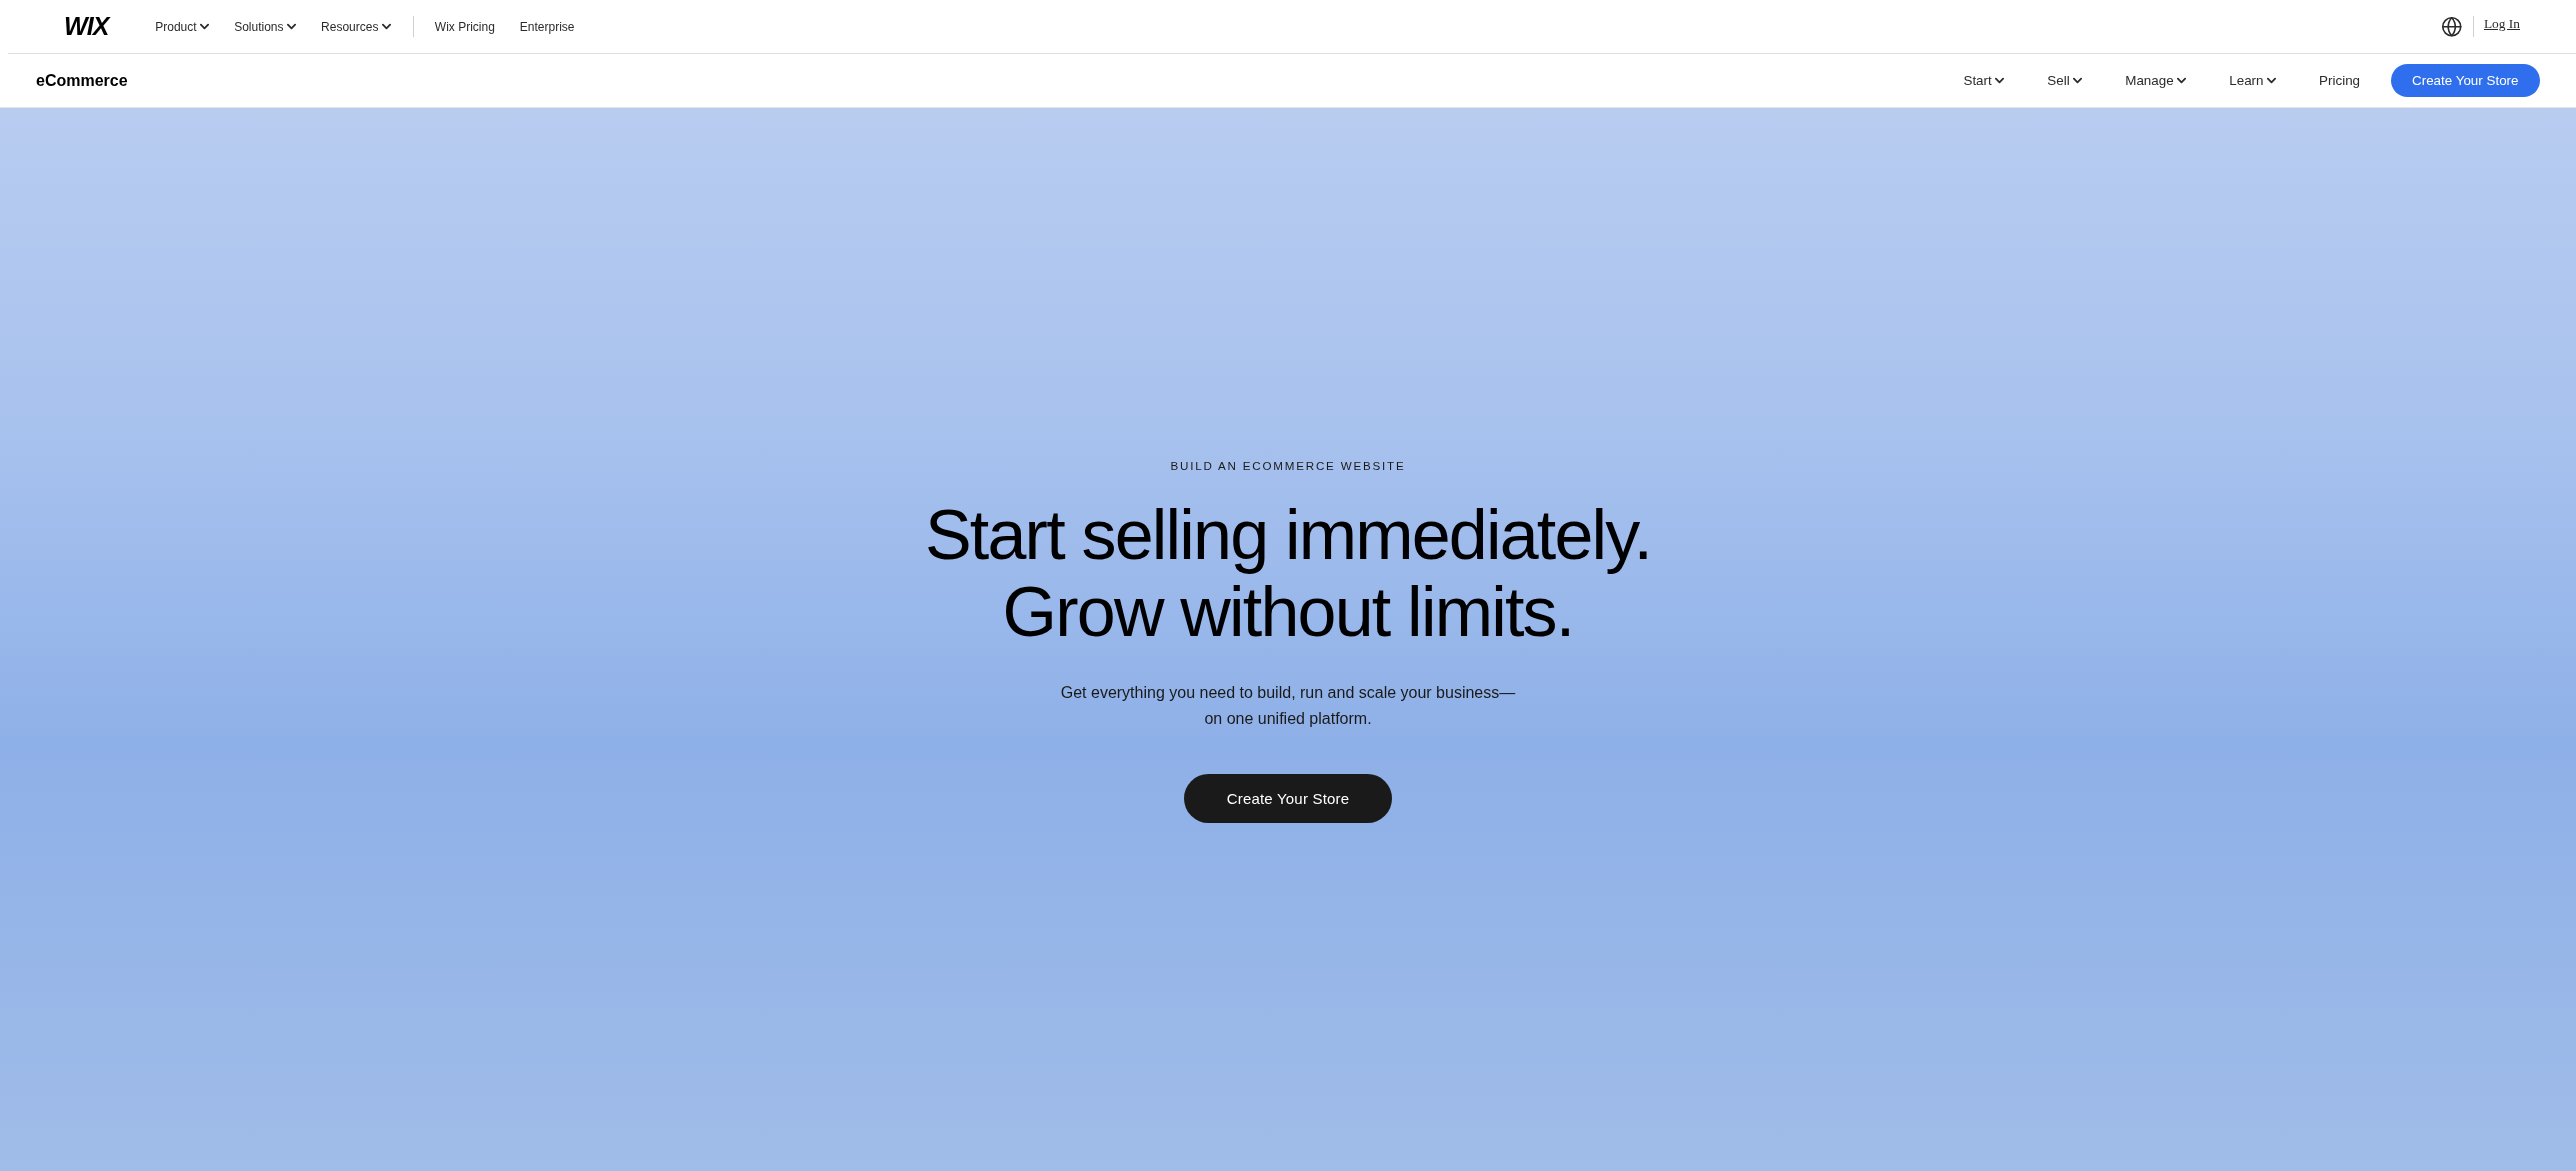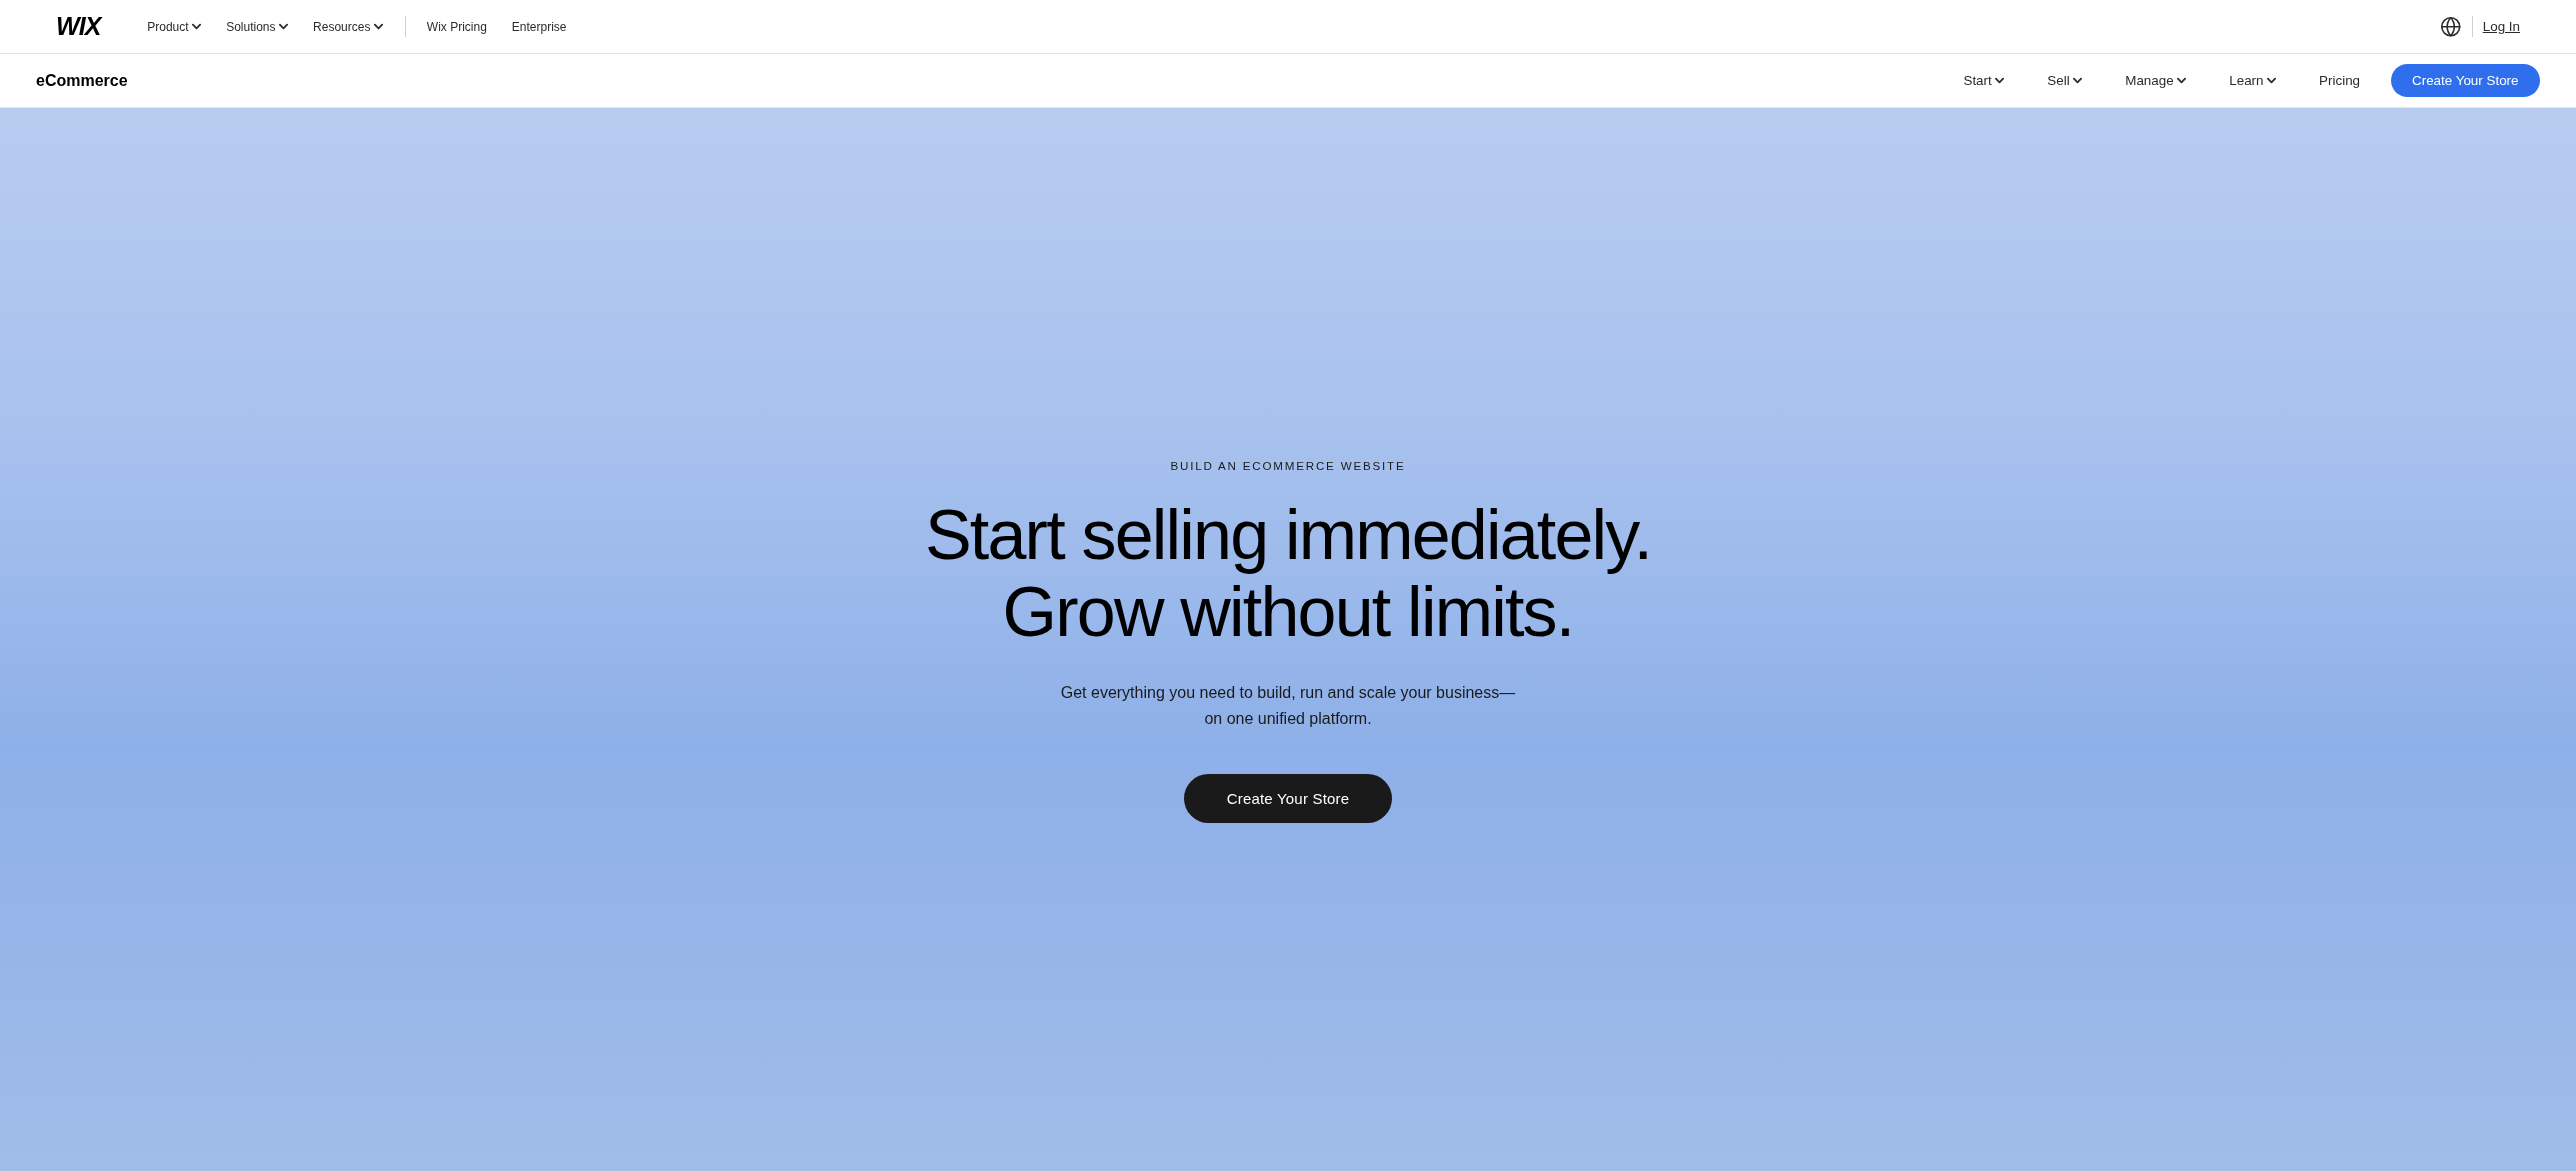--- a/index.html
+++ b/index.html
@@ -16,20 +16,21 @@
     
     .top-nav {
       display: flex;
       align-items: center;
       padding: 0 56px;
       height: 54px;
       background: #ffffff;
       border-bottom: 0.9px solid #e0e0e0;
       position: relative;
       z-index: 100;
+      margin-left: 8px;
     }
 
     .wix-logo {
       font-size: 25px;
       font-weight: 900;
       color: #000;
       letter-spacing: -0.9px;
       margin-right: 36px;
       font-style: italic;
     }
@@ -56,23 +57,23 @@
 
     .nav-divider {
       width: 0.9px;
       height: 21.5px;
       background: #d0d0d0;
       margin: 0 7.2px;
     }
 
     .top-nav-right {
       display: flex;
-      align-items: center;
       gap: 3px;
       margin-left: auto;
+      font-family: Liberation Serif, serif;
     }
 
     .globe-icon {
       width: 21.5px;
       height: 21.5px;
       cursor: pointer;
     }
 
     .login-link {
       font-size: 13.4px;

